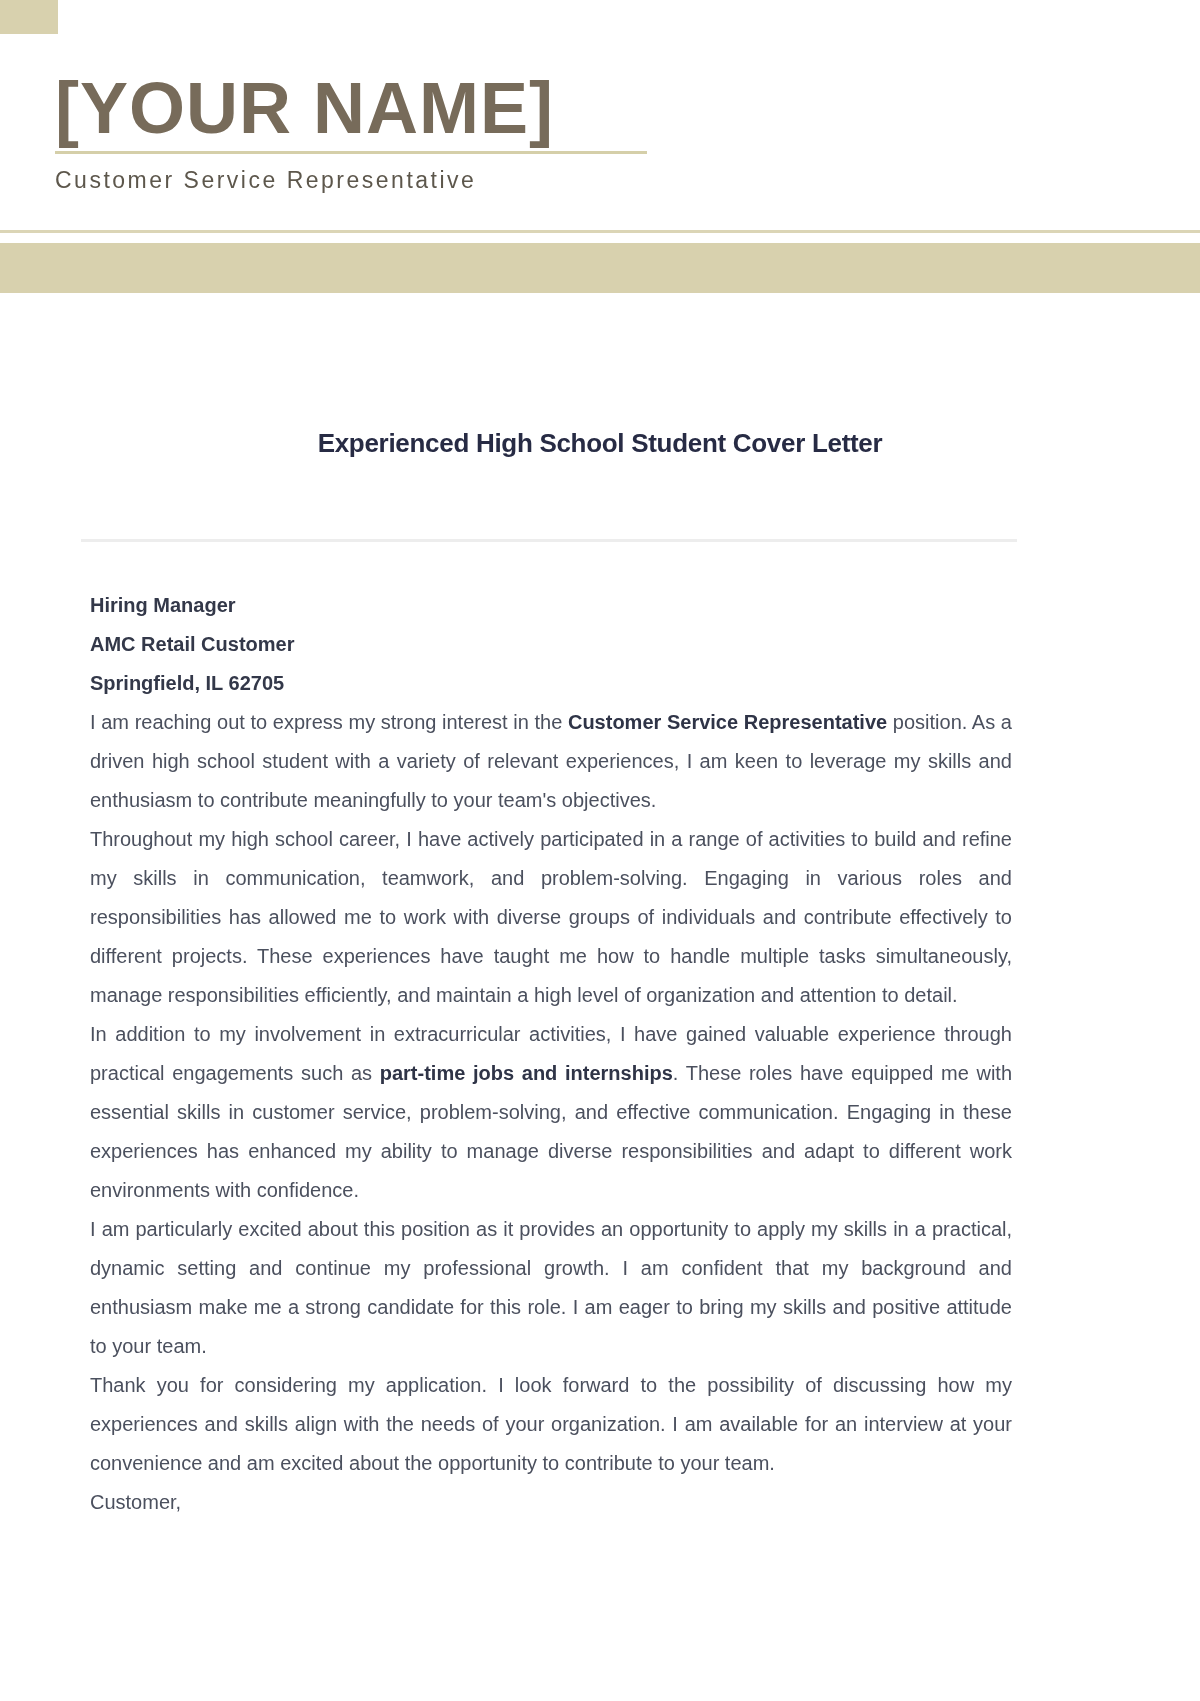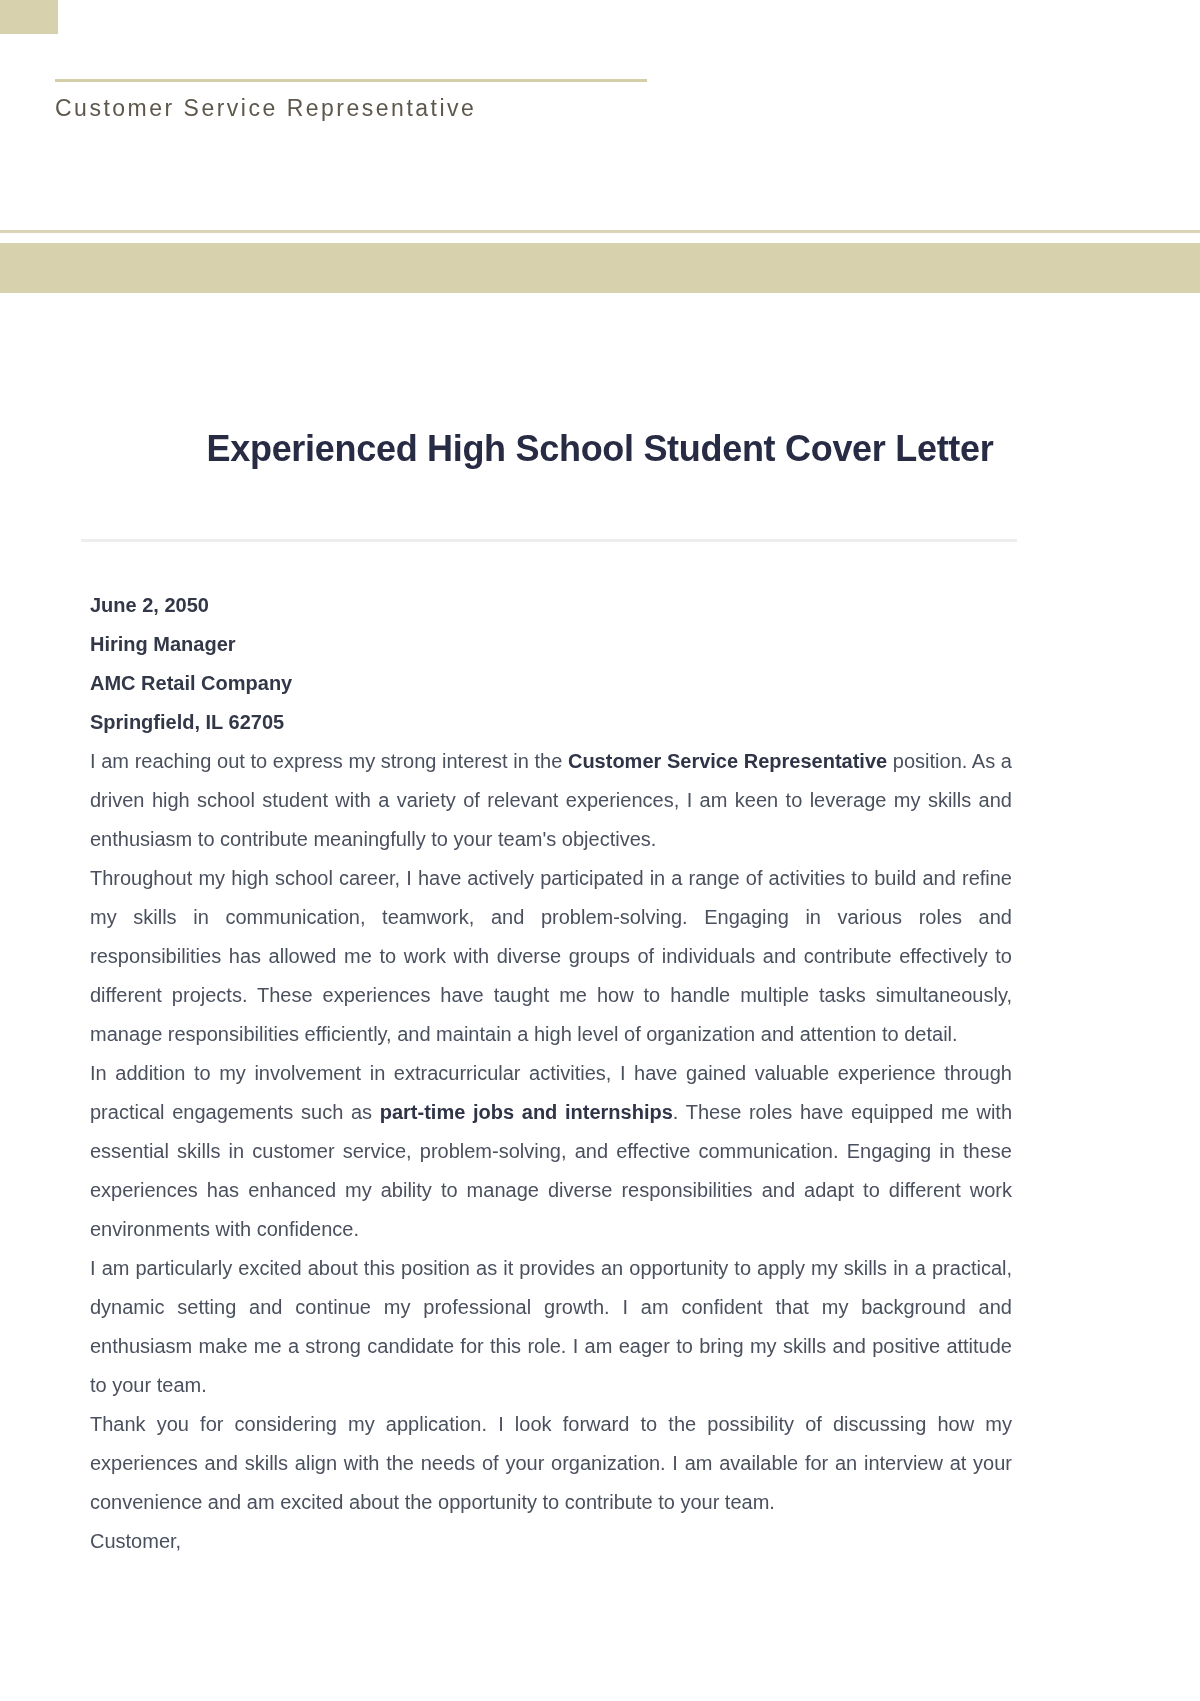--- a/index.html
+++ b/index.html
@@ -59,21 +59,21 @@
     background: #d8d1ae;
   }
 
   
   .doc-title {
     position: absolute;
     left: 0; top: 428px;
     width: 100%;
     margin: 0;
     text-align: center;
-    font-size: 36px;
+    font-size: 26px;
     font-weight: bold;
     letter-spacing: -0.3px;
     color: #272b44;
   }
   .title-divider {
     position: absolute;
     left: 81px; top: 539px;
     width: 936px; height: 3px;
     background: #ededed;
   }
@@ -102,34 +102,34 @@
   }
 </style>
 </head>
 <body>
 
 <div class="page">
 
   <div class="corner-square"></div>
 
   <header class="masthead">
+    <h1 class="masthead-name">[YOUR NAME]</h1>
     <div class="name-underline"></div>
     <div class="masthead-role">Customer Service Representative</div>
   </header>
 
   <div class="band-line"></div>
   <div class="band"></div>
 
   <h2 class="doc-title">Experienced High School Student Cover Letter</h2>
   <div class="title-divider"></div>
 
   <div class="letter">
-    <p class="meta-line">June 2, 2050</p>
     <p class="meta-line">Hiring Manager</p>
-    <p class="meta-line">AMC Retail Company</p>
+    <p class="meta-line">AMC Retail Customer</p>
     <p class="meta-line">Springfield, IL 62705</p>
     <div>
         <p class="body-para"><span>I am reaching out to express my strong interest in the </span><strong>Customer Service Representative</strong><span> position. As a driven high school student with a variety of relevant experiences, I am keen to leverage my skills and enthusiasm to contribute meaningfully to your team's objectives.</span></p>
         <p class="body-para"><span>Throughout my high school career, I have actively participated in a range of activities to build and refine my skills in communication, teamwork, and problem-solving. Engaging in various roles and responsibilities has allowed me to work with diverse groups of individuals and contribute effectively to different projects. These experiences have taught me how to handle multiple tasks simultaneously, manage responsibilities efficiently, and maintain a high level of organization and attention to detail.</span></p>
         <p class="body-para"><span>In addition to my involvement in extracurricular activities, I have gained valuable experience through practical engagements such as </span><strong>part-time jobs and internships</strong><span>. These roles have equipped me with essential skills in customer service, problem-solving, and effective communication. Engaging in these experiences has enhanced my ability to manage diverse responsibilities and adapt to different work environments with confidence.</span></p>
         <p class="body-para"><span>I am particularly excited about this position as it provides an opportunity to apply my skills in a practical, dynamic setting and continue my professional growth. I am confident that my background and enthusiasm make me a strong candidate for this role. I am eager to bring my skills and positive attitude to your team.</span></p>
         <p class="body-para"><span>Thank you for considering my application. I look forward to the possibility of discussing how my experiences and skills align with the needs of your organization. I am available for an interview at your convenience and am excited about the opportunity to contribute to your team.</span></p>
       </div>
     <p class="closing">Customer,</p>
   </div>

